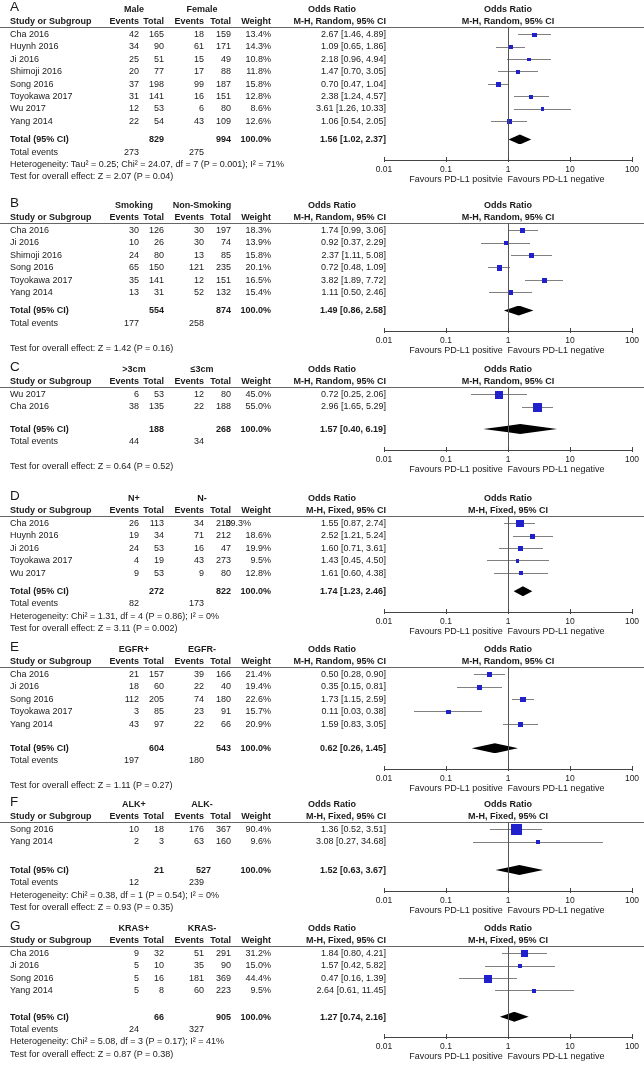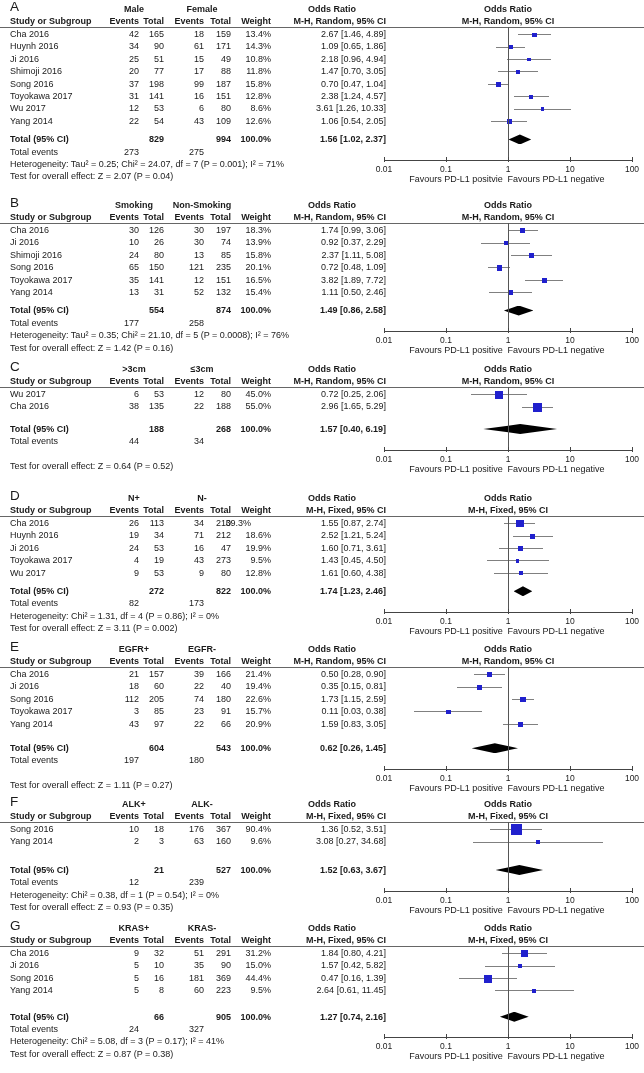--- a/index.html
+++ b/index.html
@@ -210,21 +210,20 @@
       <div class="ciline" style="left: 489.3px; top: 96.2px; width: 42.9px; background: rgb(128, 128, 128);"></div>
       <div class="sq" style="left: 508.5px; top: 94.3px; width: 4.7px; height: 4.7px; background: rgb(32, 32, 205);"></div>
       <div class="t b" style="left: 10px; top: 108.4px;">Total (95% CI)</div>
       <div class="t b" style="right: 480px; top: 108.4px;">554</div>
       <div class="t b" style="right: 413px; top: 108.4px;">874</div>
       <div class="t b" style="right: 373px; top: 108.4px;">100.0%</div>
       <div class="t b" style="right: 258px; top: 108.4px;">1.49 [0.86, 2.58]</div>
       <div class="t" style="left: 10px; top: 120.8px;">Total events</div>
       <div class="t" style="right: 505px; top: 120.8px;">177</div>
       <div class="t" style="right: 440px; top: 120.8px;">258</div>
-      <div class="t" style="left: 10px; top: 133.2px;">Heterogeneity: Tau² = 0.35; Chi² = 21.10, df = 5 (P = 0.0008); I² = 76%</div>
       <div class="t" style="left: 10px; top: 145.6px;">Test for overall effect: Z = 1.42 (P = 0.16)</div>
       <div class="diamond" style="left: 503.9px; top: 109.6px; width: 29.6px; height: 10px; background: rgb(0, 0, 0);"></div>
       <div class="vline" style="left: 508px; top: 27px; height: 108px;"></div>
       <div class="axis" style="left: 384px; top: 135px; width: 248px; background: rgb(68, 68, 68);"></div>
       <div class="tick" style="left: 384px; top: 132px; background: rgb(68, 68, 68);"></div>
       <div class="ticklab" style="left: 384px; top: 139px;">0.01</div>
       <div class="tick" style="left: 446px; top: 132px; background: rgb(68, 68, 68);"></div>
       <div class="ticklab" style="left: 446px; top: 139px;">0.1</div>
       <div class="tick" style="left: 508px; top: 132px; background: rgb(68, 68, 68);"></div>
       <div class="ticklab" style="left: 508px; top: 139px;">1</div>
@@ -492,21 +491,21 @@
       <div class="t" style="right: 505px; top: 40.4px;">2</div>
       <div class="t" style="right: 480px; top: 40.4px;">3</div>
       <div class="t" style="right: 440px; top: 40.4px;">63</div>
       <div class="t" style="right: 413px; top: 40.4px;">160</div>
       <div class="t" style="right: 373px; top: 40.4px;">9.6%</div>
       <div class="t" style="right: 258px; top: 40.4px;">3.08 [0.27, 34.68]</div>
       <div class="ciline" style="left: 472.7px; top: 46.6px; width: 130.7px; background: rgb(128, 128, 128);"></div>
       <div class="sq" style="left: 536.4px; top: 45.2px; width: 3.7px; height: 3.7px; background: rgb(32, 32, 205);"></div>
       <div class="t b" style="left: 10px; top: 68.8px;">Total (95% CI)</div>
       <div class="t b" style="right: 480px; top: 68.8px;">21</div>
-      <div class="t b" style="right: 413px; top: 68.8px;">527</div>
+      <div class="t b" style="right: 433px; top: 68.8px;">527</div>
       <div class="t b" style="right: 373px; top: 68.8px;">100.0%</div>
       <div class="t b" style="right: 258px; top: 68.8px;">1.52 [0.63, 3.67]</div>
       <div class="t" style="left: 10px; top: 81.2px;">Total events</div>
       <div class="t" style="right: 505px; top: 81.2px;">12</div>
       <div class="t" style="right: 440px; top: 81.2px;">239</div>
       <div class="t" style="left: 10px; top: 93.6px;">Heterogeneity: Chi² = 0.38, df = 1 (P = 0.54); I² = 0%</div>
       <div class="t" style="left: 10px; top: 106px;">Test for overall effect: Z = 0.93 (P = 0.35)</div>
       <div class="diamond" style="left: 495.6px; top: 70px; width: 47.5px; height: 10px; background: rgb(0, 0, 0);"></div>
       <div class="vline" style="left: 508px; top: 27px; height: 69px;"></div>
       <div class="axis" style="left: 384px; top: 96px; width: 248px; background: rgb(68, 68, 68);"></div>

